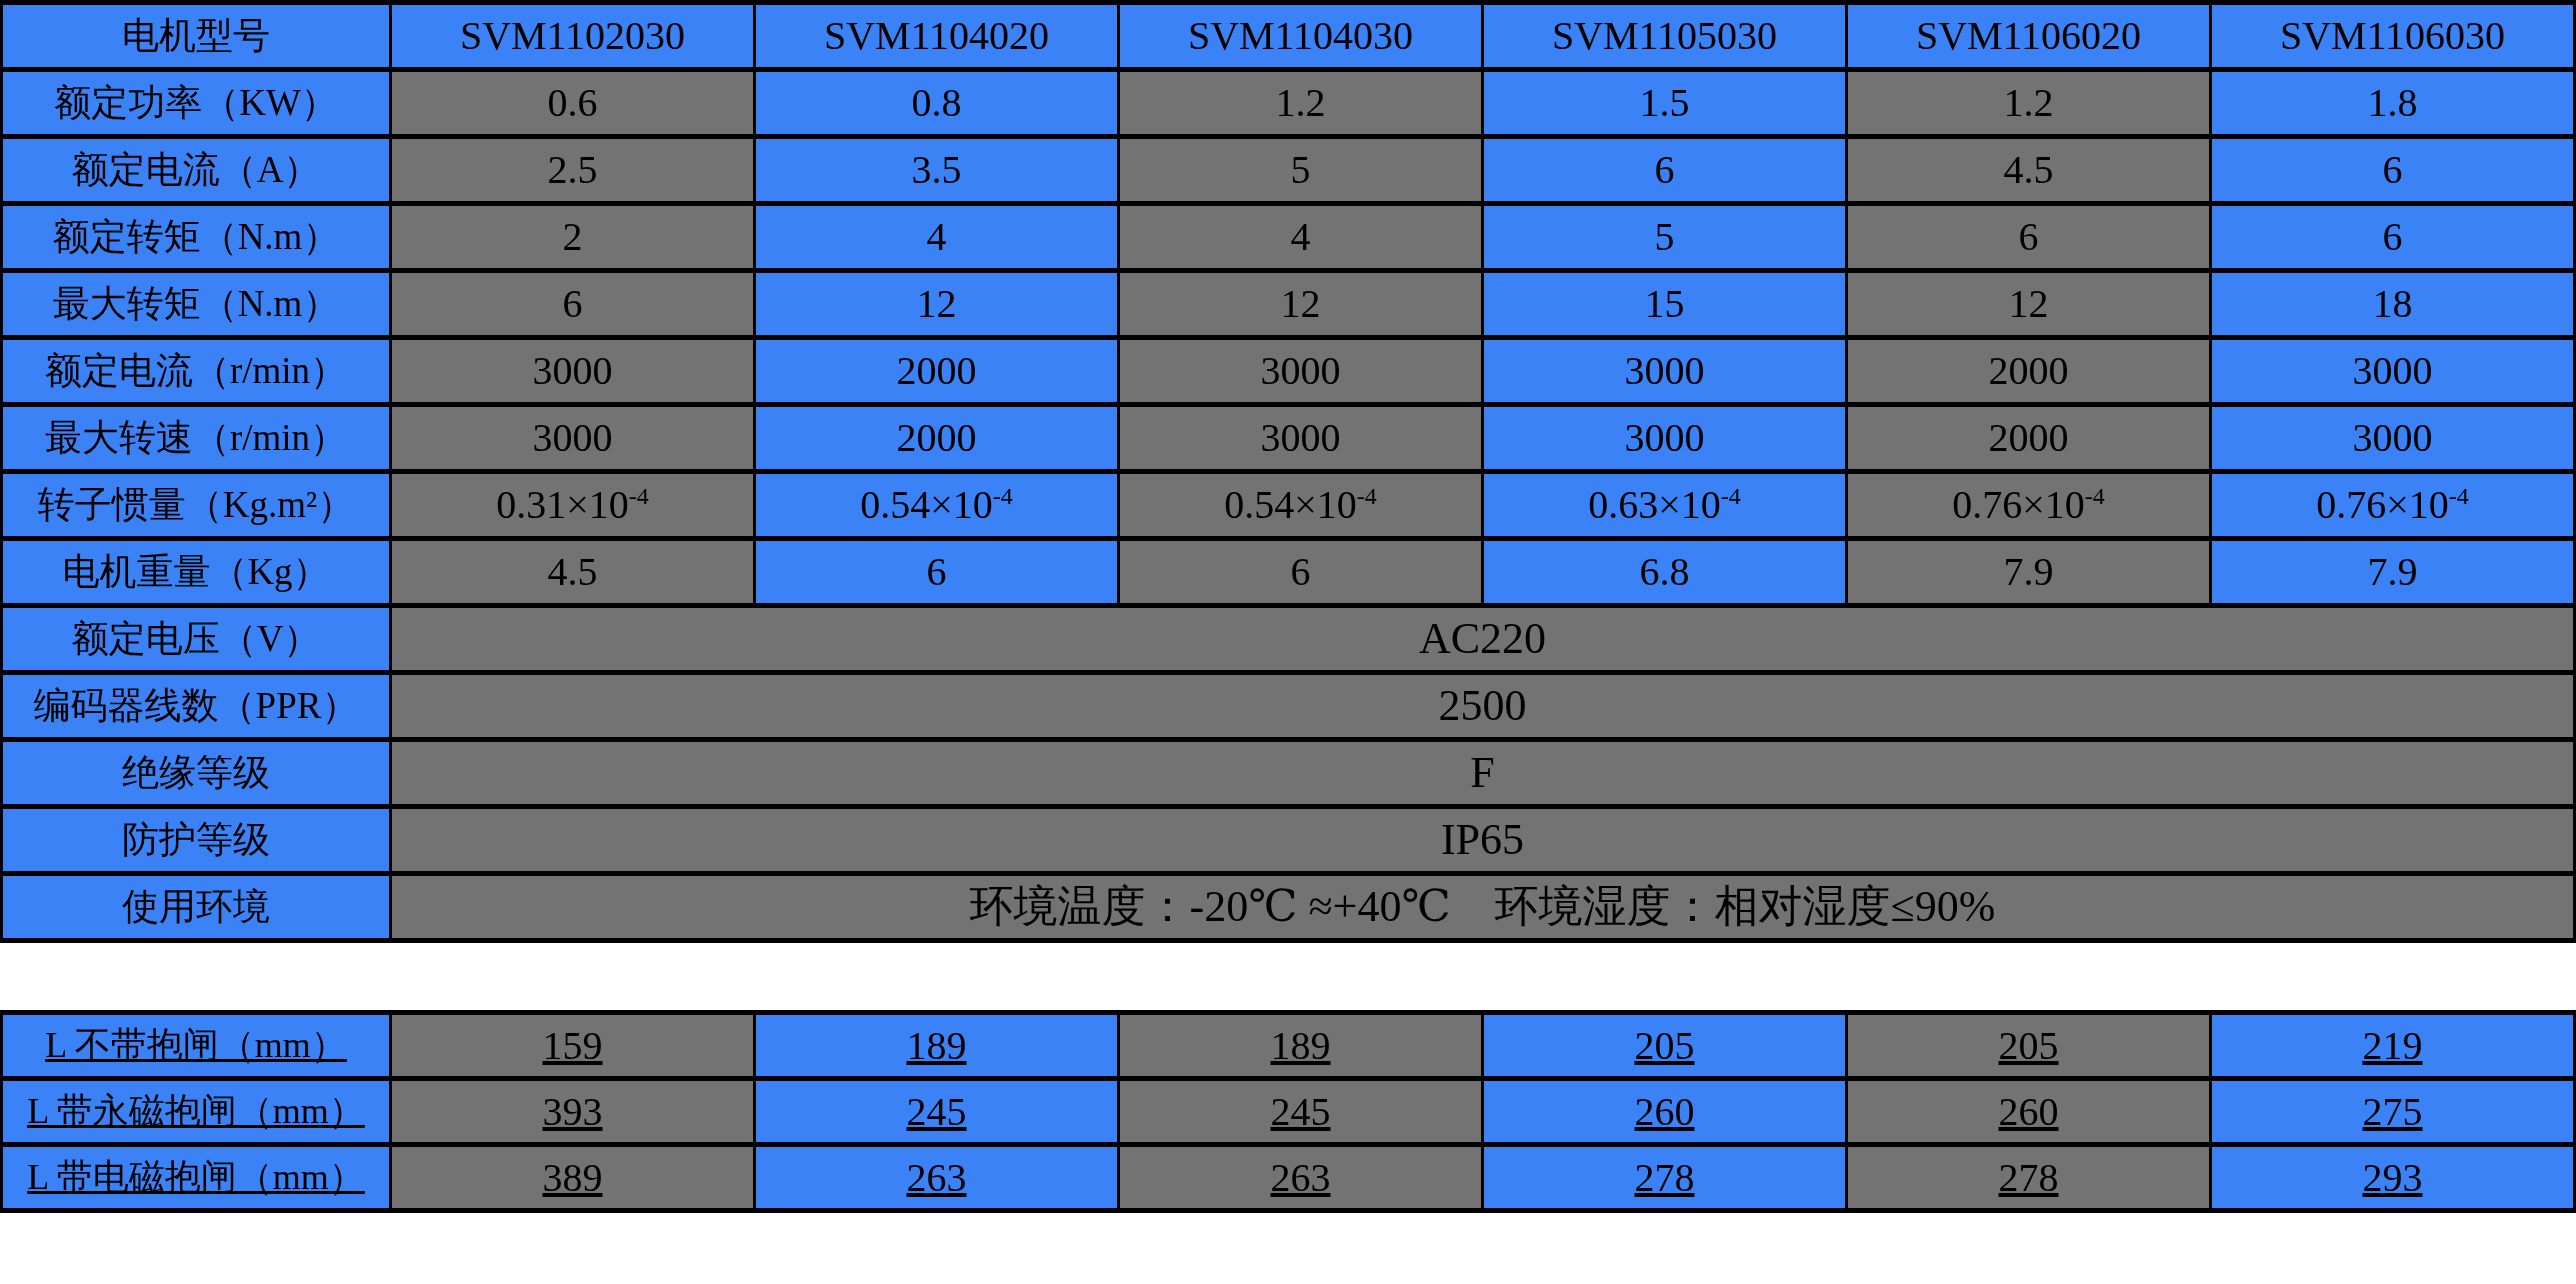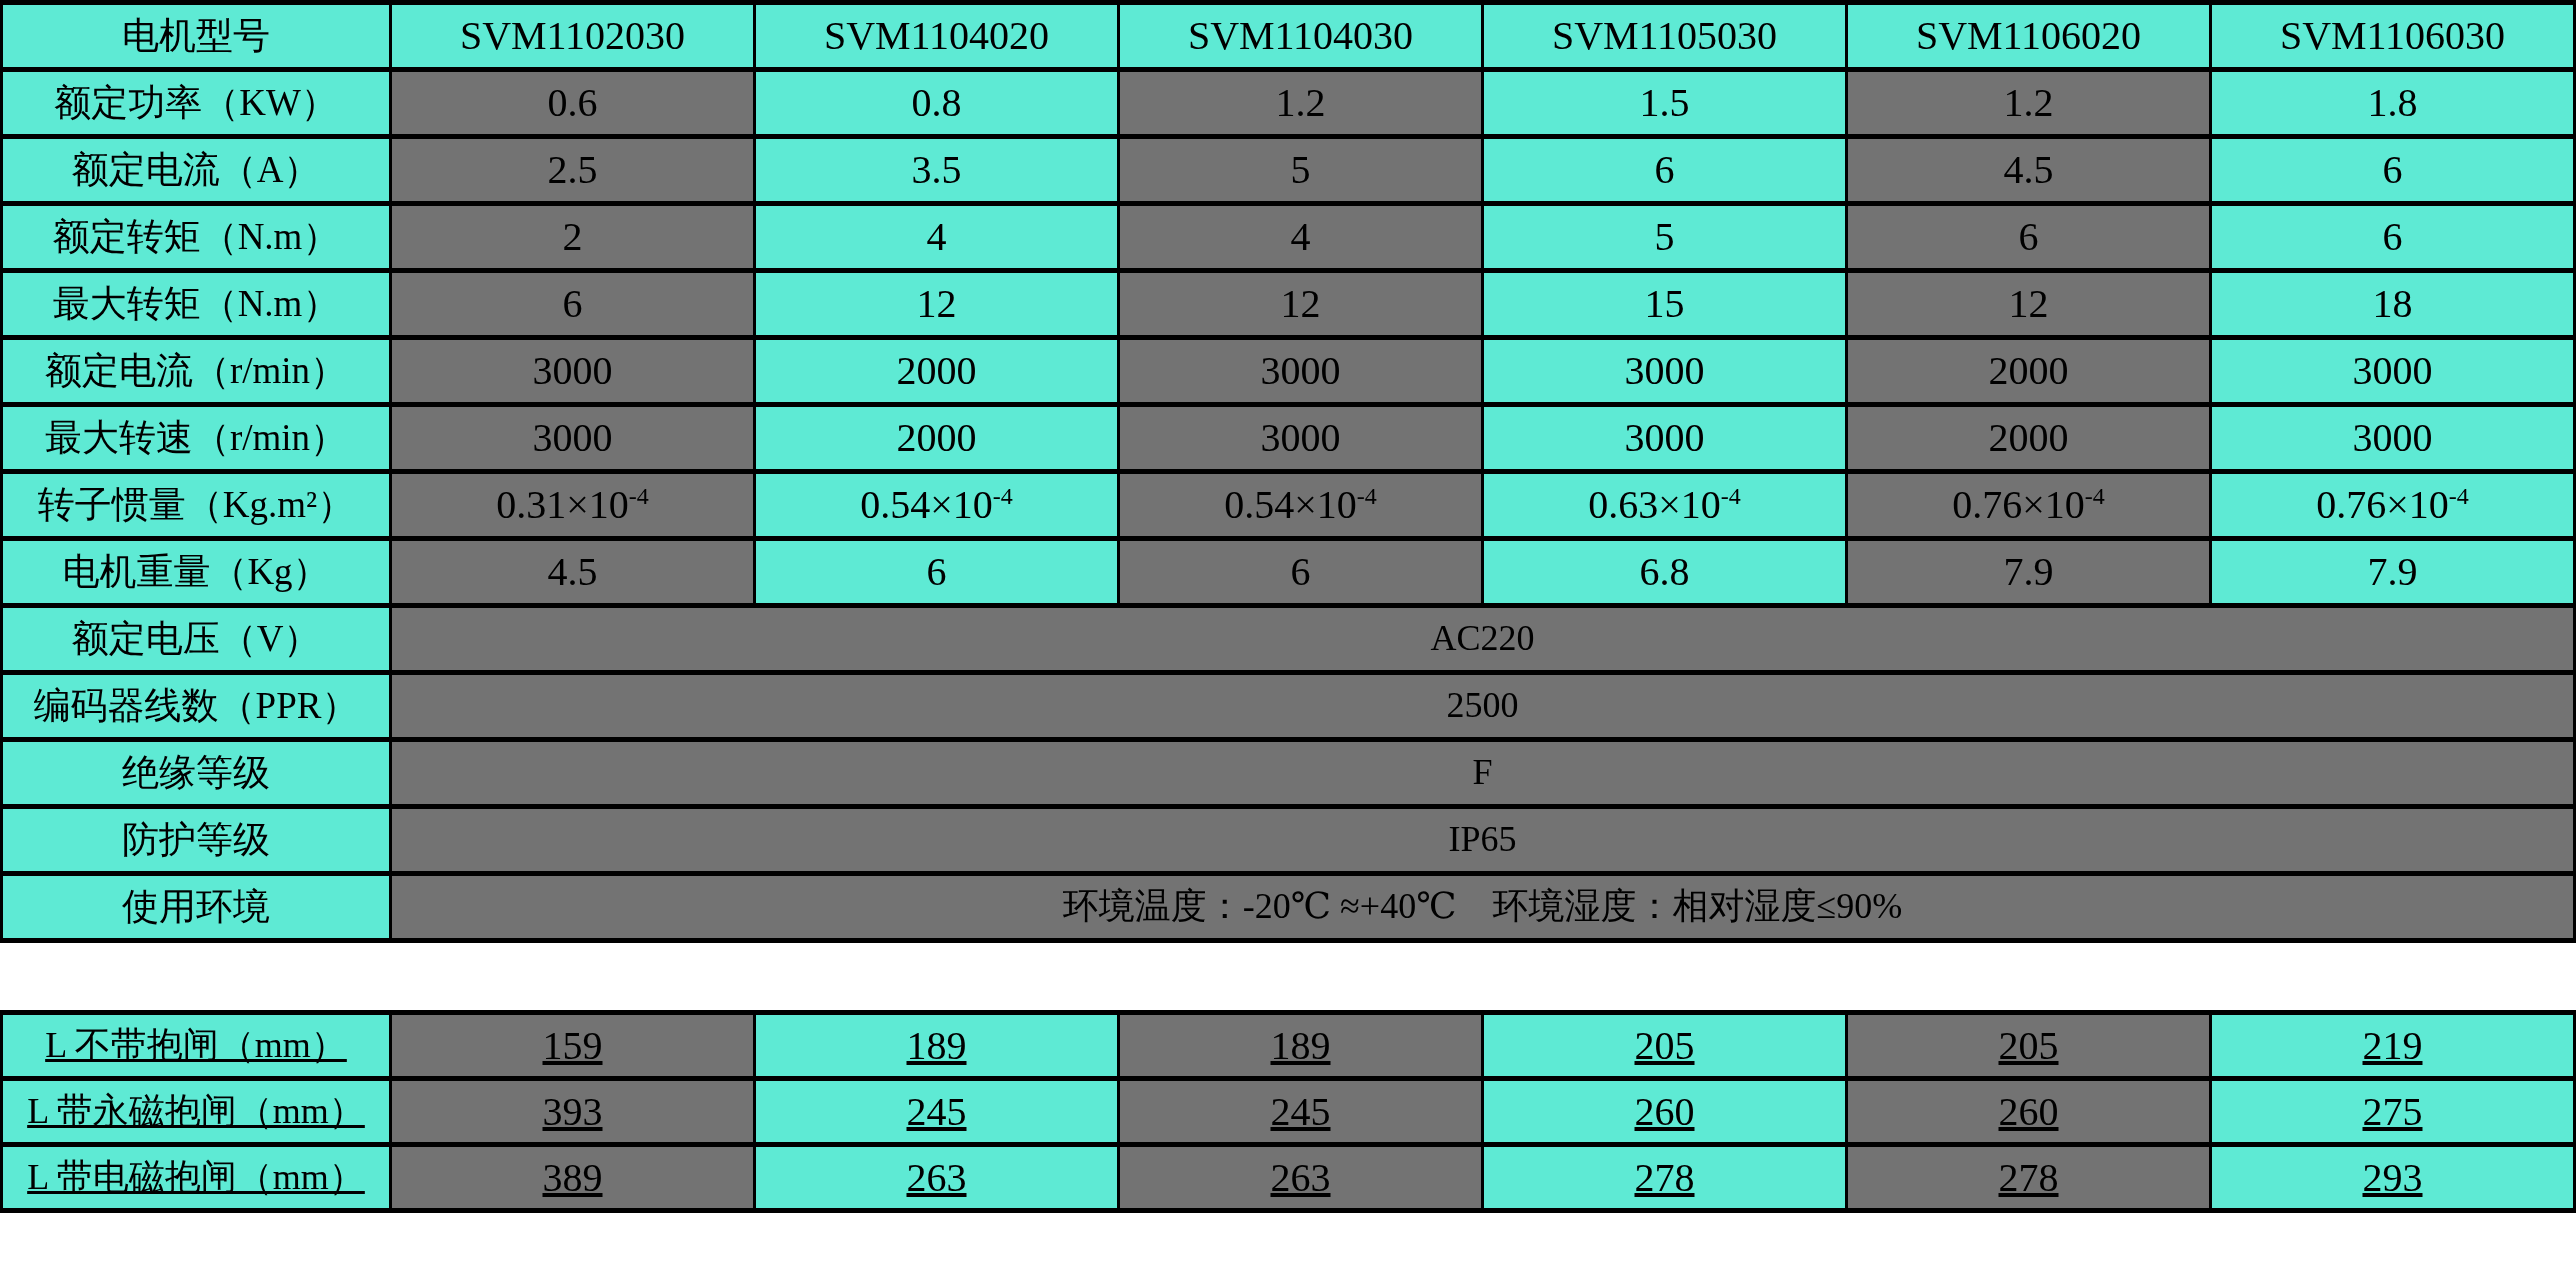--- a/index.html
+++ b/index.html
@@ -32,26 +32,26 @@
     font-weight: normal;
     font-size: 40px;
     line-height: 1.1;
     overflow: hidden;
     white-space: nowrap;
   }
   .main-table tr { height: 67px; }
   .dim-table  tr { height: 66px; }
   .dim-table { margin-top: 67px; text-decoration: underline; }
 
-  .blue  { background: #5eead4; }
+  .blue  { background: #3b82f6; }
   .white { background: #737373; }
 
   .label-cell { font-size: 37px; }
   .dim-table .label-cell { font-size: 36px; }
-  .merged-cell { font-size: 36px; }
+  .merged-cell { font-size: 44px; }
 
   sup {
     font-size: 24px;
     vertical-align: super;
     line-height: 0;
   }
 </style>
 </head>
 <body>
 

